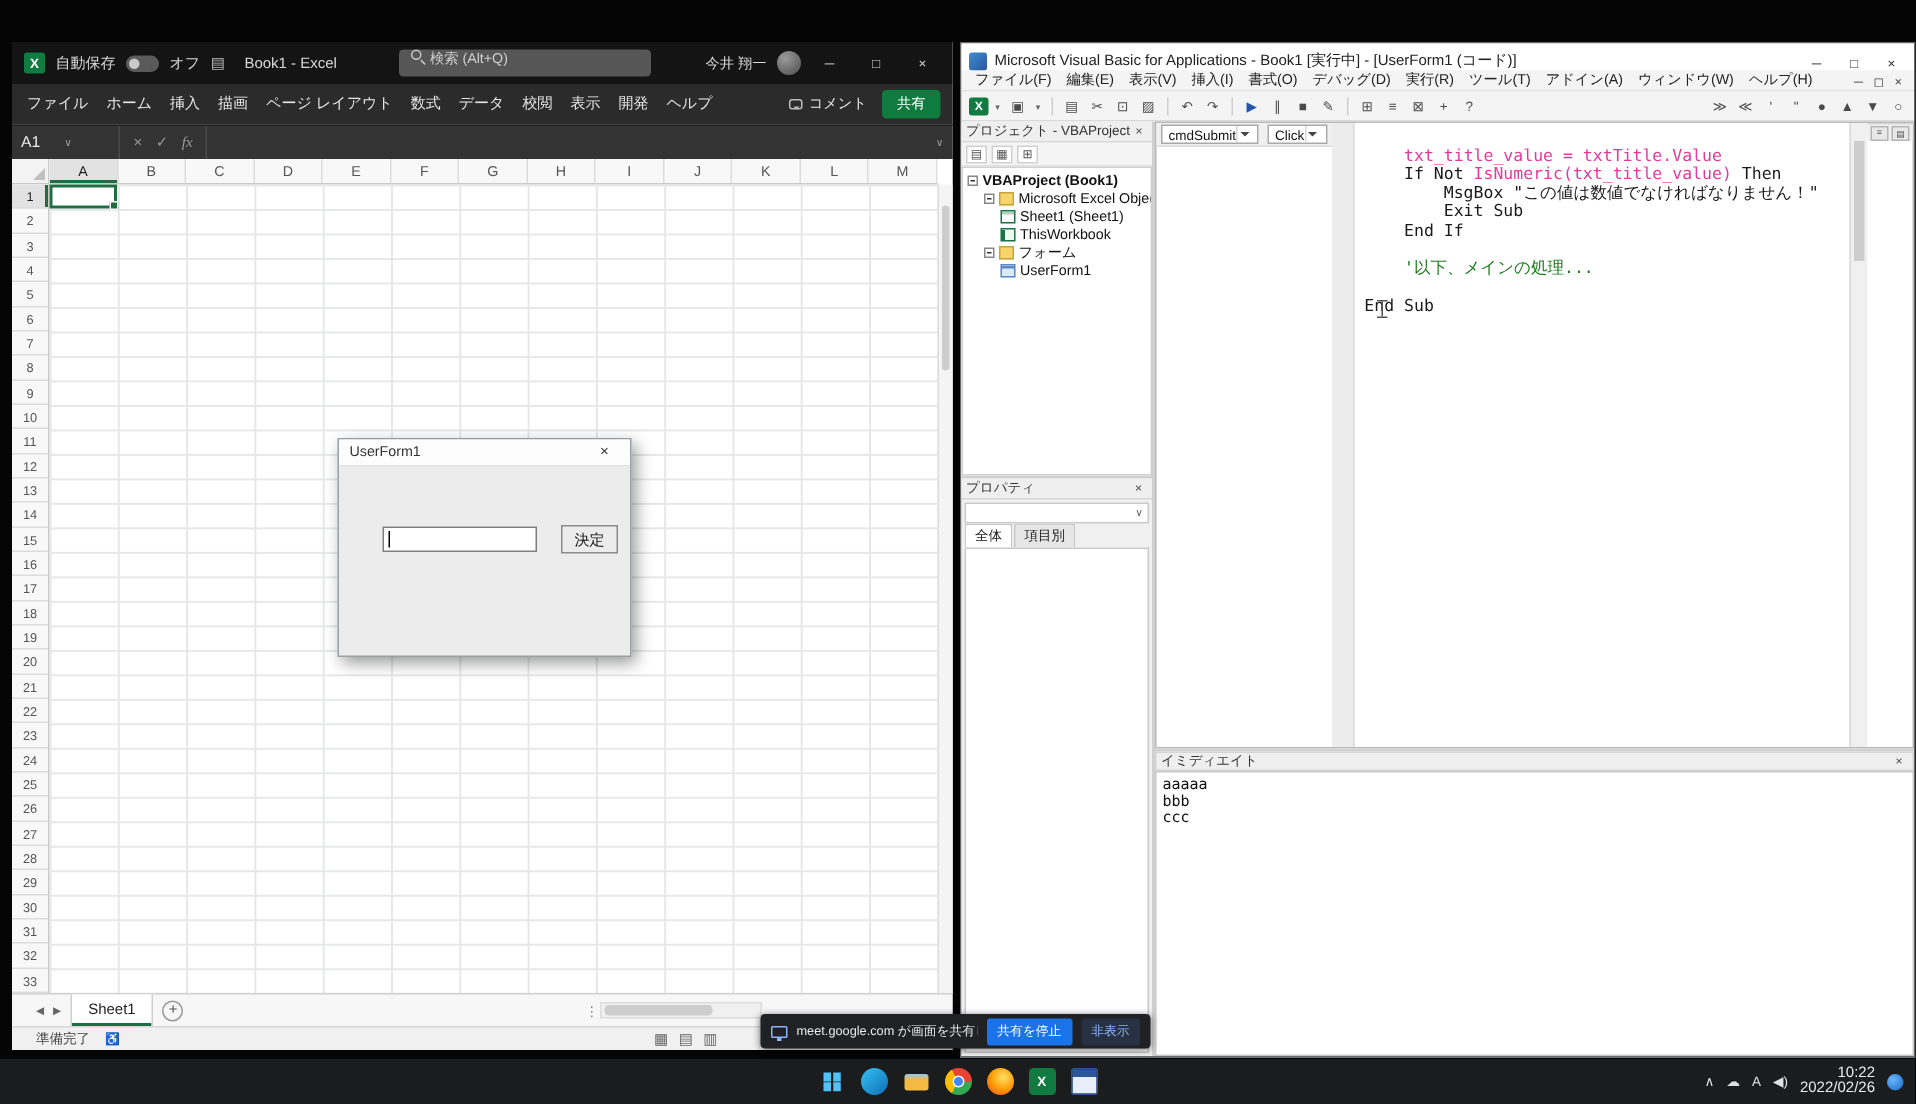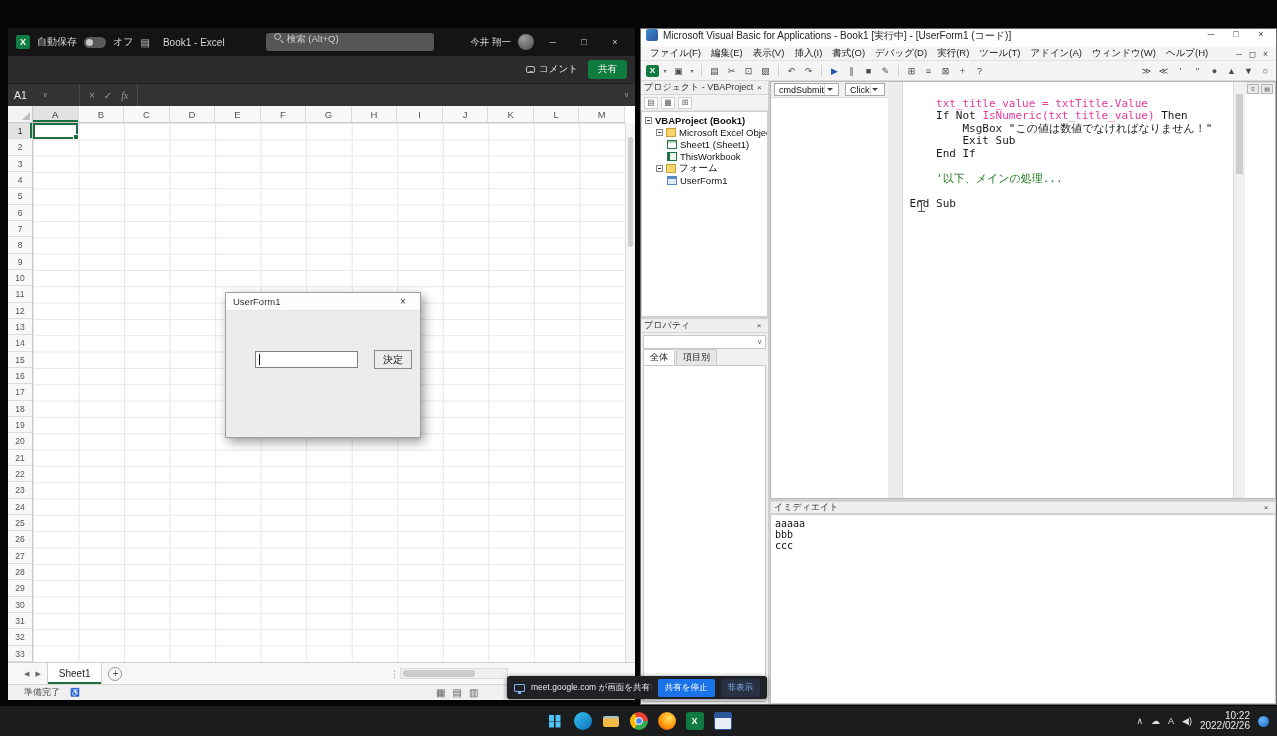--- a/index.html
+++ b/index.html
@@ -61,21 +61,21 @@
   #userform{position:absolute;left:225px;top:292px;width:196px;height:146px;background:#ececec;border:1px solid #9aa0a6;box-shadow:3px 4px 10px rgba(0,0,0,.4);z-index:20}
   .uf-title{height:18px;background:#fdfdfd;display:flex;align-items:center;padding:0 7px;color:#333;font-size:9.5px;border-bottom:1px solid #e3e3e3}
   .uf-close{margin-left:auto;width:20px;text-align:center;font-size:10px;color:#333}
   .uf-body{position:relative;height:127px}
   .uf-input{position:absolute;left:29px;top:40px;width:103px;height:17px;background:#fff;border:1px solid #7f7f7f;display:flex;align-items:center}
   .uf-caret{width:1px;height:11px;background:#000;margin-left:3px}
   .uf-submit{position:absolute;left:148px;top:39px;width:38px;height:19px;background:#ececec;border:1px solid #8a8a8a;font-size:10px;display:flex;align-items:center;justify-content:center;color:#111}
 
   
   #vba-window{position:absolute;left:640px;top:28px;width:637px;height:677px;background:#f0f0f0;display:flex;flex-direction:column;border:1px solid #6a6a6a}
-  .vb-title{height:18px;background:#fff;display:flex;align-items:flex-start;gap:5px;padding:0 5px;font-size:10px;color:#222;flex:none;white-space:nowrap}
+  .vb-title{height:18px;background:#fff;display:flex;align-items:flex-end;gap:5px;padding:0 5px;font-size:10px;color:#222;flex:none;white-space:nowrap}
   .vb-icon{width:12px;height:12px;border-radius:2px;background:linear-gradient(135deg,#3f8cd5,#2b579a);flex:none}
   .vb-titletext{overflow:hidden;text-overflow:ellipsis;flex:1}
   .vb-winbtn{width:20px;text-align:center;color:#333;font-size:9px}
   .vb-menubar{height:14px;background:#f4f4f4;display:flex;align-items:center;font-size:9.5px;color:#222;padding:0 4px;flex:none;border-bottom:1px solid #e2e2e2;white-space:nowrap}
   .vb-menu{padding:0 5px}
   .vb-childbtns{margin-left:auto;display:flex;gap:7px;color:#444;font-size:8.5px;padding-right:4px}
   .vb-toolbar{height:20px;background:#f4f4f4;border-bottom:1px solid #d9d9d9;display:flex;align-items:center;padding:0 5px;gap:2px;flex:none}
   .tbi{min-width:15px;height:15px;display:flex;align-items:center;justify-content:center;font-size:9px;color:#4a4a4a}
   .tb-excel{background:#107c41;color:#fff;border-radius:2px;font-weight:bold;min-width:13px;height:12px;font-size:8px}
   .tb-dd{min-width:8px;font-size:6px;color:#666}
@@ -171,20 +171,33 @@
         <span>検索 (Alt+Q)</span>
       </span>
       <span class="xl-user">今井 翔一</span>
       <span class="avatar"></span>
       <span class="winbtn">─</span>
       <span class="winbtn">□</span>
       <span class="winbtn">×</span>
     </div>
 
     <div class="xl-ribbon">
+      <span style="display:flex">
+          <span class="xl-tab">ファイル</span>
+          <span class="xl-tab">ホーム</span>
+          <span class="xl-tab">挿入</span>
+          <span class="xl-tab">描画</span>
+          <span class="xl-tab">ページ レイアウト</span>
+          <span class="xl-tab">数式</span>
+          <span class="xl-tab">データ</span>
+          <span class="xl-tab">校閲</span>
+          <span class="xl-tab">表示</span>
+          <span class="xl-tab">開発</span>
+          <span class="xl-tab">ヘルプ</span>
+        </span>
       <span class="xl-comments">
         <span class="bubble"></span>
         <span>コメント</span>
       </span>
       <span class="xl-share">共有</span>
     </div>
 
     <div class="xl-formula">
       <span class="xl-namebox">
         <span>A1</span>

